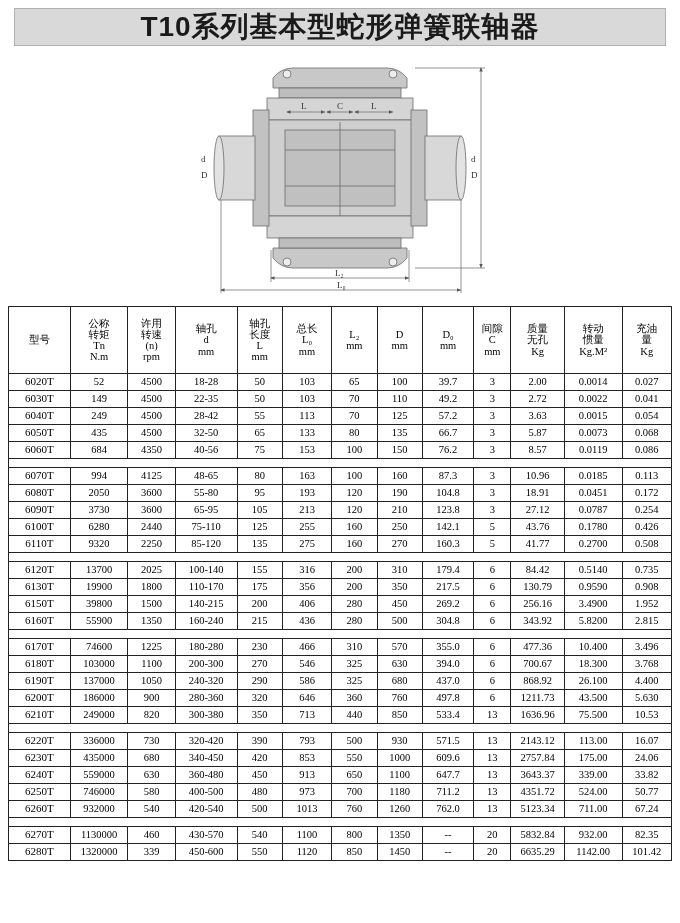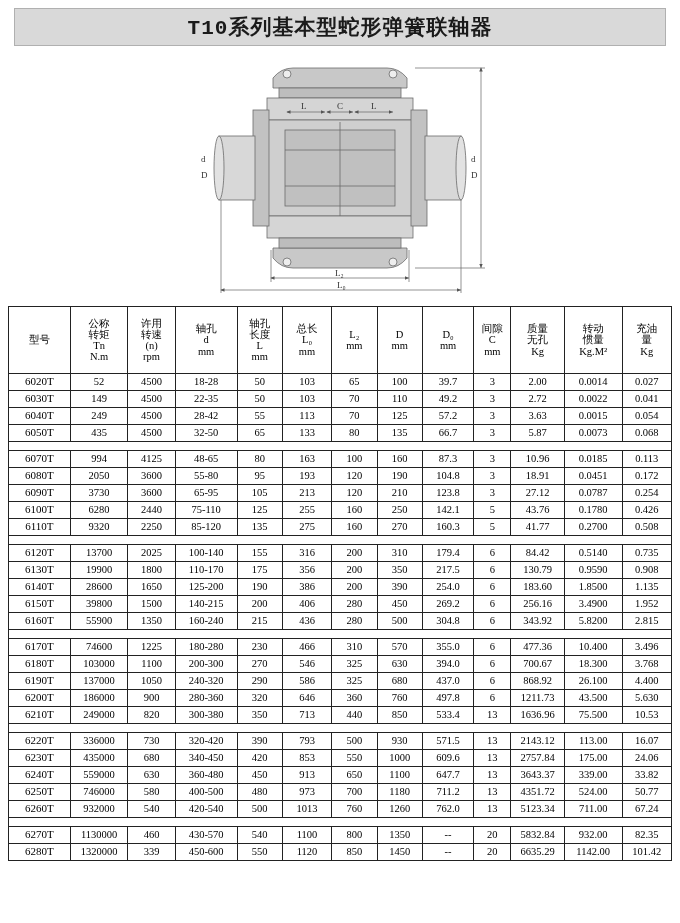--- a/index.html
+++ b/index.html
@@ -20,22 +20,22 @@
   .title-bar {
     margin: 8px 14px 0 14px;
     background: #d9d9d9;
     border: 1px solid #b0b0b0;
     height: 36px;
     display: flex;
     align-items: center;
     justify-content: center;
   }
   .title-text {
-    font-family: Liberation Mono, monospace;
-    font-size: 21px;
+    font-family: Liberation Sans, sans-serif;
+    font-size: 28px;
     font-weight: bold;
     letter-spacing: 1px;
     color: #1a1a1a;
   }
 
   
   .drawing-area {
     position: relative;
     height: 250px;
     margin: 4px 0 0 0;
@@ -313,20 +313,35 @@
           <td>65</td>
           <td>133</td>
           <td>80</td>
           <td>135</td>
           <td>66.7</td>
           <td>3</td>
           <td>5.87</td>
           <td>0.0073</td>
           <td>0.068</td>
         </tr>
+        <tr>
+          <td class="model">6060T</td>
+          <td>684</td>
+          <td>4350</td>
+          <td>40-56</td>
+          <td>75</td>
+          <td>153</td>
+          <td>100</td>
+          <td>150</td>
+          <td>76.2</td>
+          <td>3</td>
+          <td>8.57</td>
+          <td>0.0119</td>
+          <td>0.086</td>
+        </tr>
         <tr class="spacer">
           <td colspan="13"></td>
         </tr>
         <tr>
           <td class="model">6070T</td>
           <td>994</td>
           <td>4125</td>
           <td>48-65</td>
           <td>80</td>
           <td>163</td>
@@ -425,35 +440,20 @@
           <td>356</td>
           <td>200</td>
           <td>350</td>
           <td>217.5</td>
           <td>6</td>
           <td>130.79</td>
           <td>0.9590</td>
           <td>0.908</td>
         </tr>
         <tr>
-          <td class="model">6140T</td>
-          <td>28600</td>
-          <td>1650</td>
-          <td>125-200</td>
-          <td>190</td>
-          <td>386</td>
-          <td>200</td>
-          <td>390</td>
-          <td>254.0</td>
-          <td>6</td>
-          <td>183.60</td>
-          <td>1.8500</td>
-          <td>1.135</td>
-        </tr>
-        <tr>
           <td class="model">6150T</td>
           <td>39800</td>
           <td>1500</td>
           <td>140-215</td>
           <td>200</td>
           <td>406</td>
           <td>280</td>
           <td>450</td>
           <td>269.2</td>
           <td>6</td>

